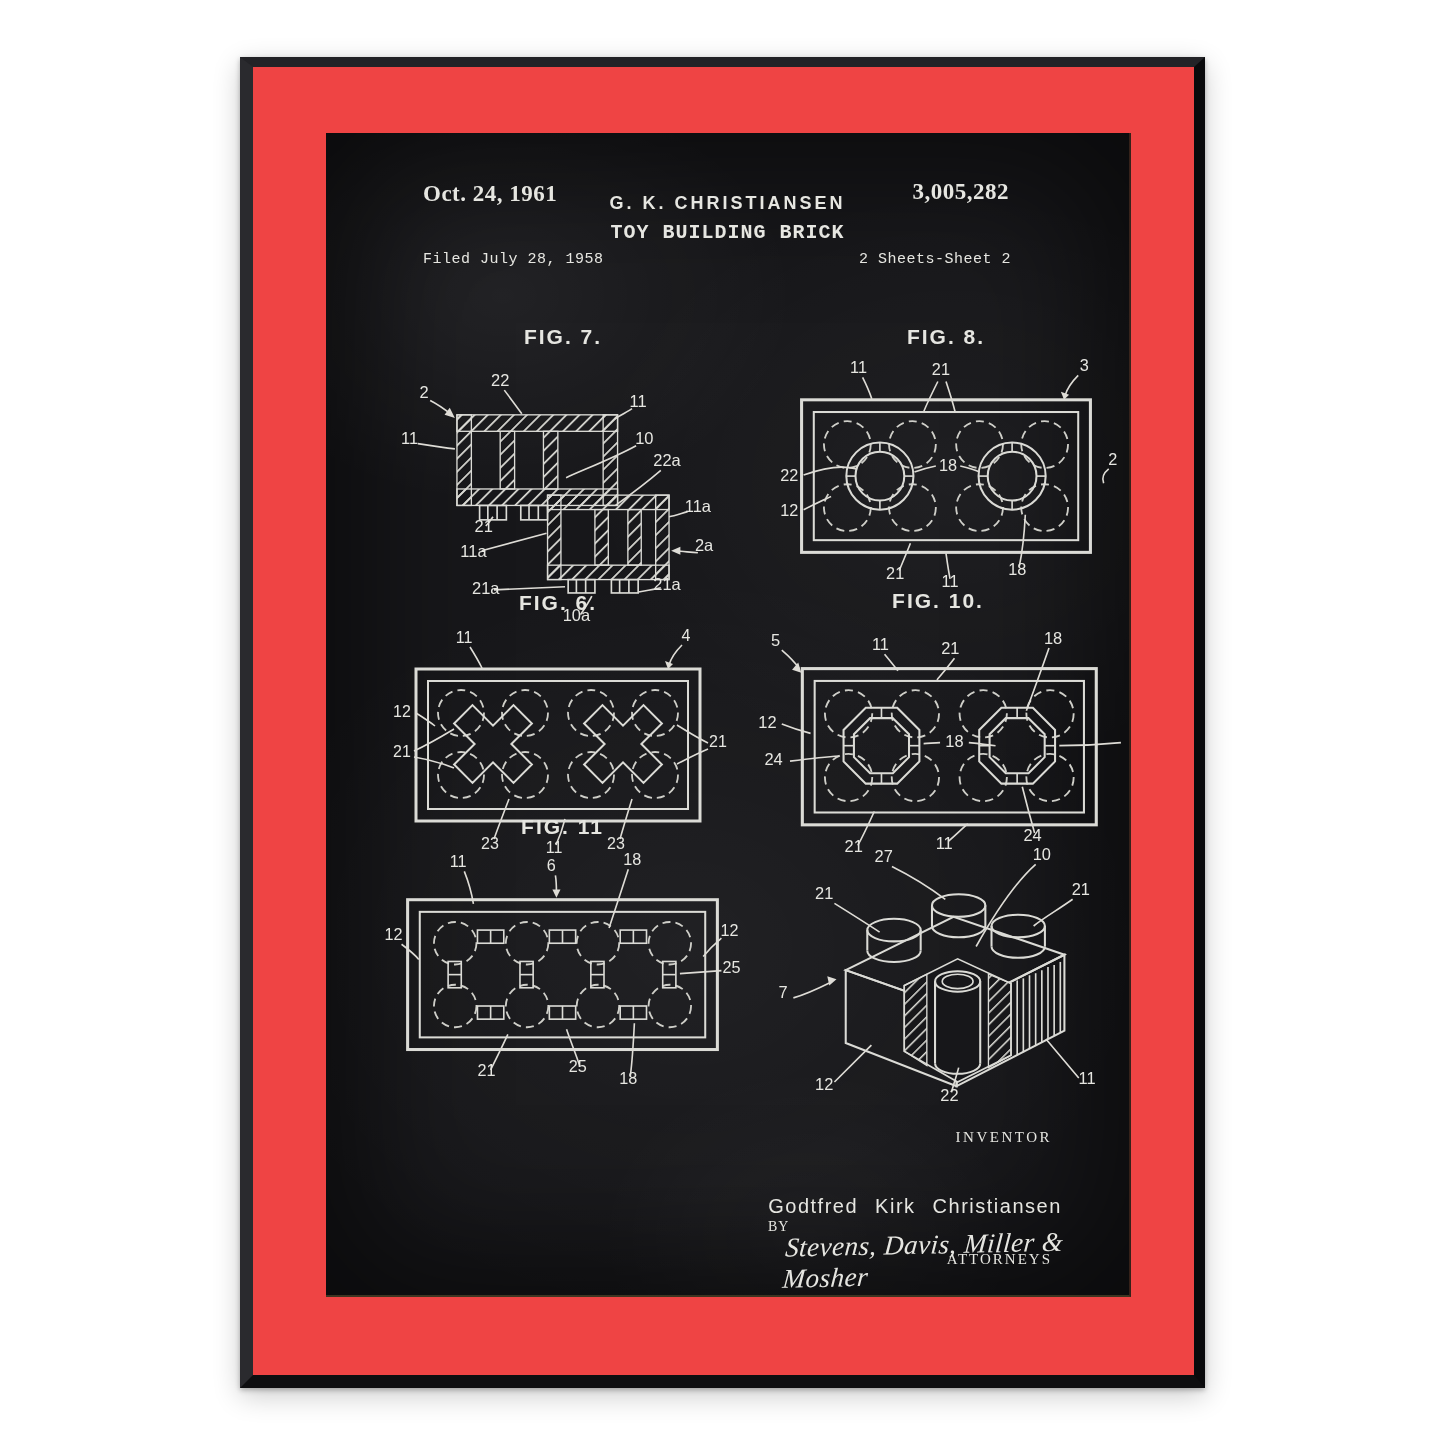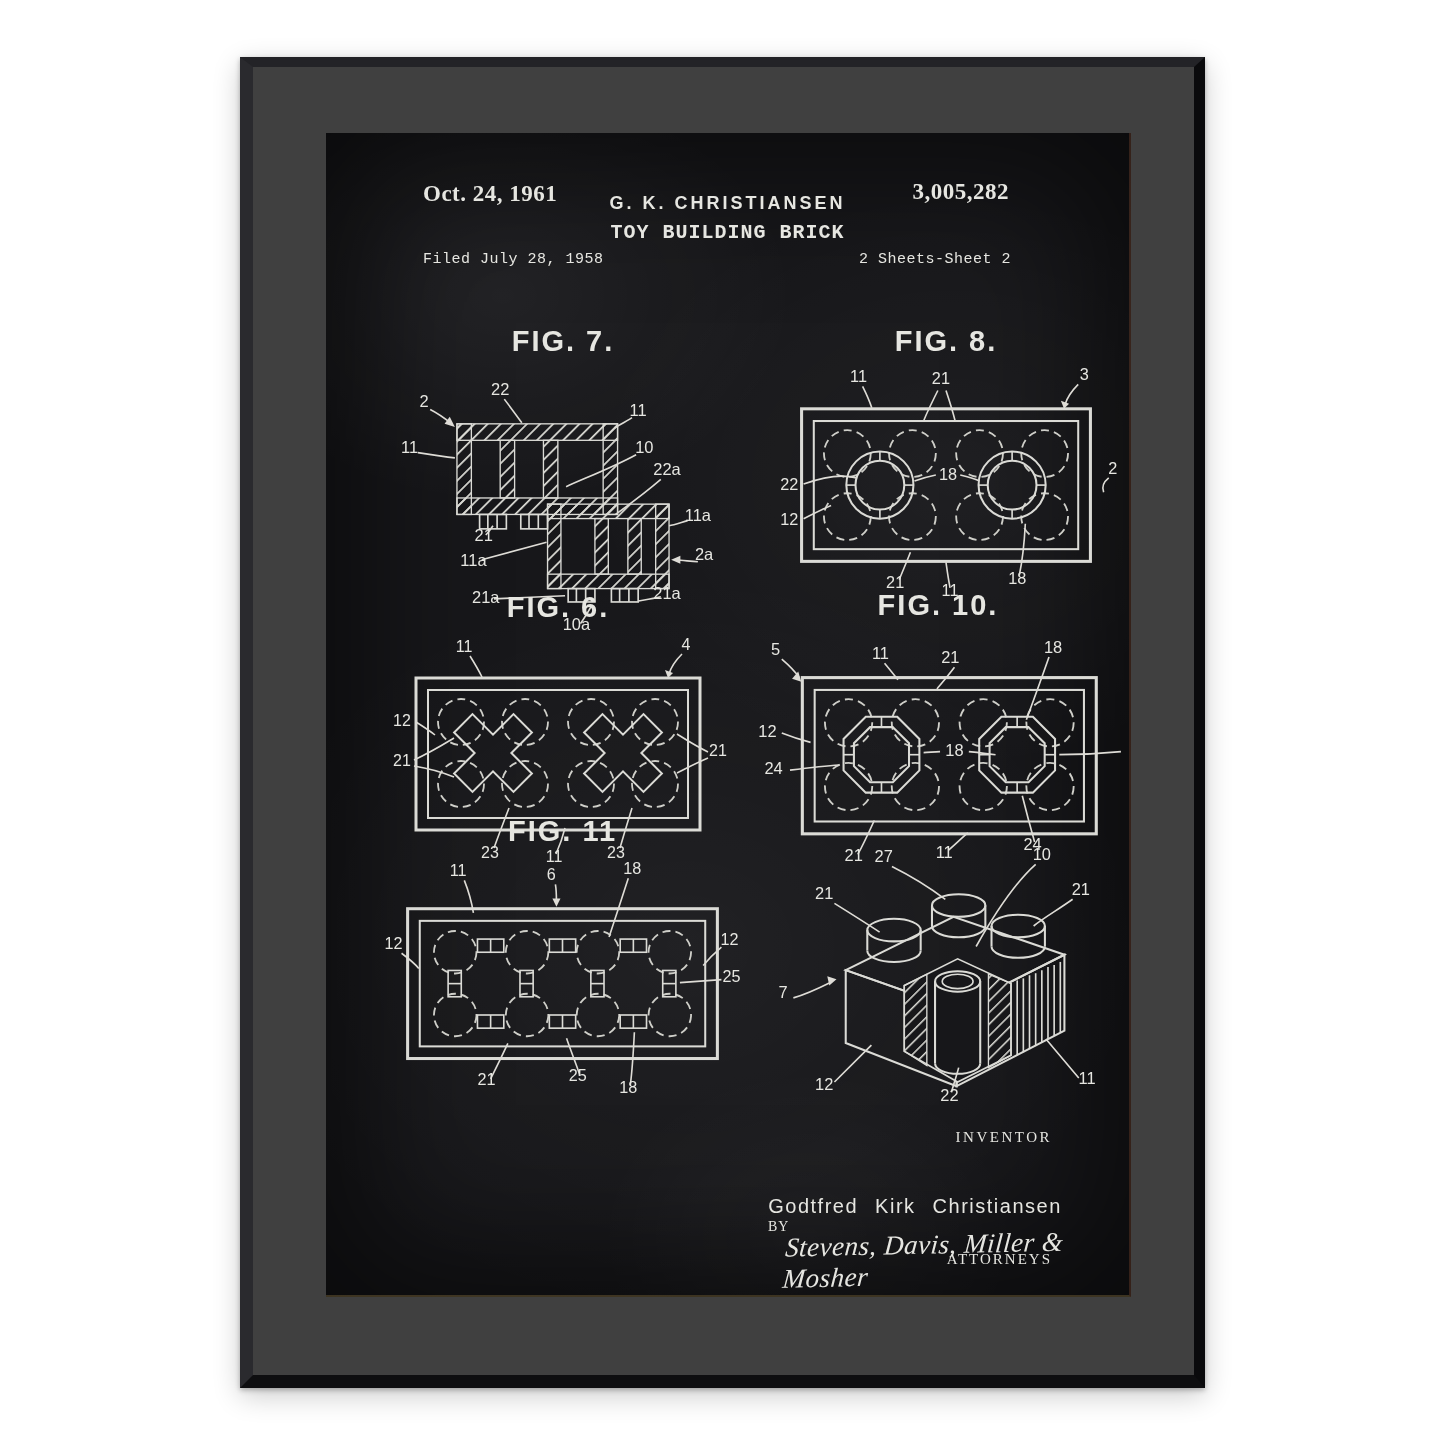--- a/index.html
+++ b/index.html
@@ -1,40 +1,40 @@
 <!DOCTYPE html>
 <html><head>
 <meta charset="utf-8">
 <style>
   html,body{margin:0;padding:0;}
   body{width:1445px;height:1445px;background:#ffffff;position:relative;overflow:hidden;
        font-family:"Liberation Sans",sans-serif;}
   .frame{position:absolute;left:240px;top:57px;width:965px;height:1331px;
-       background:#404040;box-sizing:border-box;
+       background:#ef4444;box-sizing:border-box;
        border-top:10px solid #232327;border-left:13px solid #2a2a2e;
        border-right:11px solid #0a0a0c;border-bottom:13px solid #0e0e10;
        box-shadow:0 8px 26px rgba(0,0,0,.20),0 2px 5px rgba(0,0,0,.28);}
   .poster{position:absolute;left:73px;top:66px;right:63px;bottom:78px;
        background:
          radial-gradient(ellipse 420px 300px at 22% 14%, rgba(255,255,255,.050), transparent 70%),
          radial-gradient(ellipse 520px 420px at 78% 30%, rgba(255,255,255,.040), transparent 70%),
          radial-gradient(ellipse 640px 520px at 45% 70%, rgba(255,255,255,.045), transparent 72%),
          radial-gradient(ellipse 300px 240px at 60% 95%, rgba(255,255,255,.035), transparent 70%),
          #17171a;
        box-shadow:inset 0 0 130px 34px rgba(0,0,0,.55);
        border-bottom:2px solid rgba(150,120,50,.30);
        border-right:2px solid rgba(130,60,25,.28);}
   .poster *{color:#e6e6e1;}
   .abs{position:absolute;}
   .serifb{font-family:"Liberation Serif",serif;font-weight:bold;font-size:23px;letter-spacing:.5px;}
   .mono{font-family:"Liberation Mono",monospace;font-size:15px;letter-spacing:.5px;}
   .hdr-name{font-family:"Liberation Sans",sans-serif;font-size:18px;letter-spacing:3px;font-weight:bold;}
   .hdr-title{font-family:"Liberation Mono",monospace;font-size:20px;font-weight:bold;letter-spacing:1px;}
   .fig{position:absolute;}
-  .fig-title{text-align:center;font-size:29px;font-weight:bold;letter-spacing:2px;
+  .fig-title{text-align:center;font-size:21px;font-weight:bold;letter-spacing:2px;
        font-family:"Liberation Sans",sans-serif;margin-bottom:2px;}
   svg{display:block;}
   svg text{fill:#e6e6e1;font-family:"Liberation Sans",sans-serif;font-size:16px;text-anchor:middle;}
   .s3{stroke:#dbdbd6;stroke-width:3;fill:none;}
   .s2{stroke:#dbdbd6;stroke-width:2;fill:none;}
   .s1{stroke:#dbdbd6;stroke-width:1.6;fill:none;}
   .dc{stroke:#cfcfc9;stroke-width:1.8;fill:none;stroke-dasharray:8 5;}
   .ld{stroke:#dedcd6;stroke-width:1.6;fill:none;}
   .ah{fill:#dedcd6;stroke:none;}
   .hf{fill:url(#hpat);stroke:#dbdbd6;stroke-width:1.3;}

